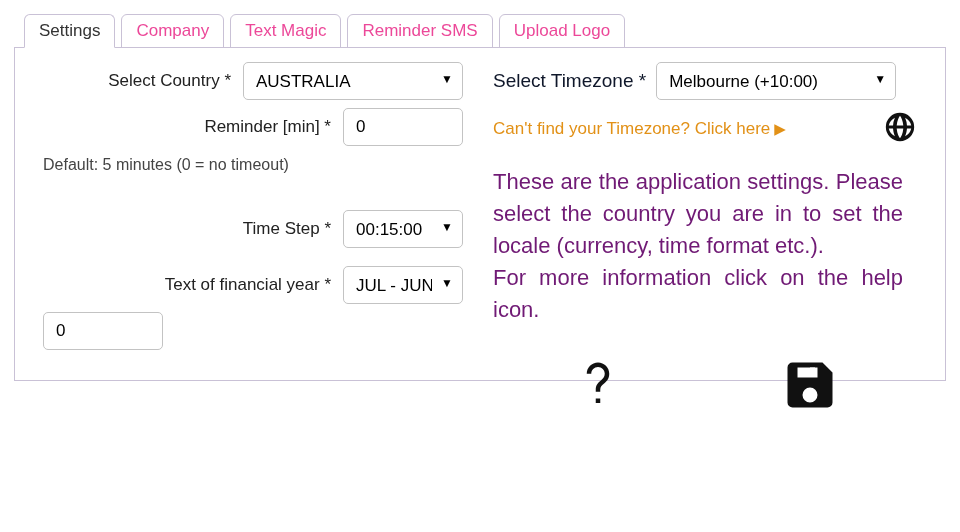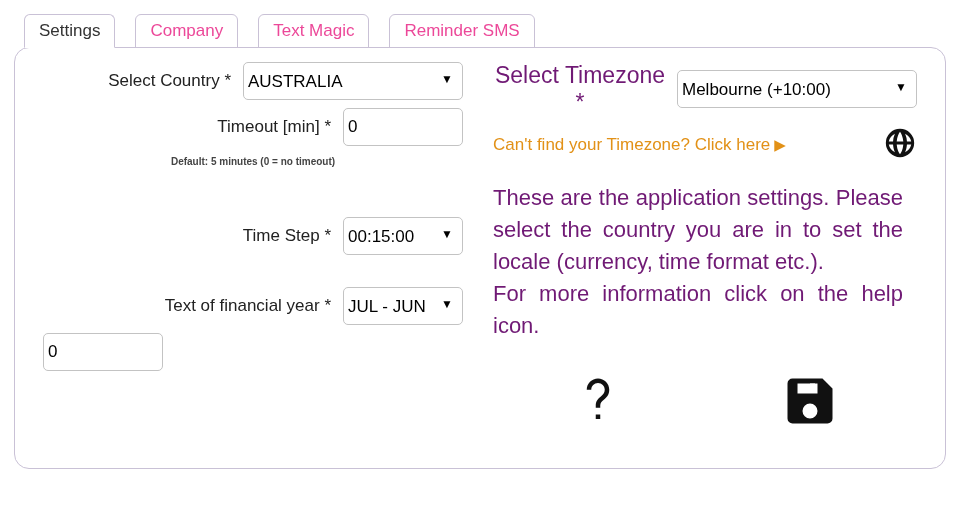--- a/index.html
+++ b/index.html
@@ -11,43 +11,43 @@
     color: #333;
     background: #fff;
     width: 960px;
     height: 532px;
   }
   .tabs {
     display: flex;
     align-items: flex-end;
     margin-bottom: -1px;
     padding-left: 10px;
-    gap: 20px;
+    gap: 6px;
   }
   .tab {
     padding: 6px 14px;
     border: 1px solid #c9c1d6;
     border-radius: 6px 6px 0 0;
     color: #ec4899;
     cursor: pointer;
     background: #fff;
     font-size: 17px;
     position: relative;
     margin-bottom: 0;
   }
   .tab.active {
     color: #333;
     border-bottom: 1px solid #fff;
     z-index: 2;
   }
   .panel {
     border: 1px solid #c9c1d6;
-    border-radius: 15px;
+    border-radius: 0;
     padding: 14px 28px 22px 28px;
-    height: 422px;
+    height: 334px;
     position: relative;
   }
   .columns {
     display: flex;
     gap: 30px;
     height: 100%;
   }
   .left {
     flex: 0 0 420px;
     display: flex;
@@ -67,21 +67,21 @@
     flex: 1;
     text-align: right;
     padding-right: 12px;
     font-size: 17px;
     color: #222;
   }
   select, input[type=text] {
     border: 1px solid #c3c3c3;
     border-radius: 5px;
     height: 38px;
-    padding: 4px 4px;
+    padding: 4px 12px;
     font-size: 17px;
     background: #fff;
     font-family: inherit;
   }
   select {
     appearance: none;
     -webkit-appearance: none;
     background-image: none;
     padding-right: 30px;
   }
@@ -97,30 +97,28 @@
     font-size: 12px;
     color: #000;
     pointer-events: none;
   }
   .w-country { width: 220px; }
   .w-timeout { width: 120px; }
   .w-time { width: 120px; }
   .w-tax { width: 120px; }
   .w-tz { width: 240px; }
   .hint {
-    text-align: center;
-    font-size: 10px;
+    font-size: 16px;
     color: #444;
     margin-top: 2px;
     margin-bottom: 18px;
-    font-weight: bold;
   }
   .spacer { height: 24px; }
   .tzrow { display:flex; align-items:center; margin-bottom:10px; }
-  .tzlbl { padding-right:10px; font-size:23px; color:#701a75;text-align:center; }
+  .tzlbl { padding-right:10px; font-size:19px; color:#0f172a; }
   .linkrow {
     display: flex;
     align-items: center;
     justify-content: space-between;
     margin-bottom: 18px;
   }
   .zonelink {
     color: #e29117;
     font-size: 17px;
     display: inline-flex;
@@ -144,38 +142,39 @@
   .help-icon, .save-icon, .globe-icon { color: #111; }
 </style>
 </head>
 <body>
 
 <div class="tabs">
   <div class="tab active">Settings</div>
   <div class="tab">Company</div>
   <div class="tab">Text Magic</div>
   <div class="tab">Reminder SMS</div>
+  <div class="tab">Upload Logo</div>
 </div>
 
 <div class="panel">
   <div class="columns">
 
     <div class="left">
 
       <div class="row">
         <div class="lbl">Select Country *</div>
         <div class="select-wrap">
           <select class="w-country">
             <option>AUSTRALIA</option>
           </select>
         </div>
       </div>
 
       <div class="row">
-        <div class="lbl">Timeout [min] *</div>
+        <div class="lbl">Reminder [min] *</div>
         <input type="text" class="w-timeout" value="0" style="">
       </div>
 
       <div class="hint">Default: 5 minutes (0 = no timeout)</div>
 
       <div class="spacer"></div>
 
       <div class="row">
       </div>
 

